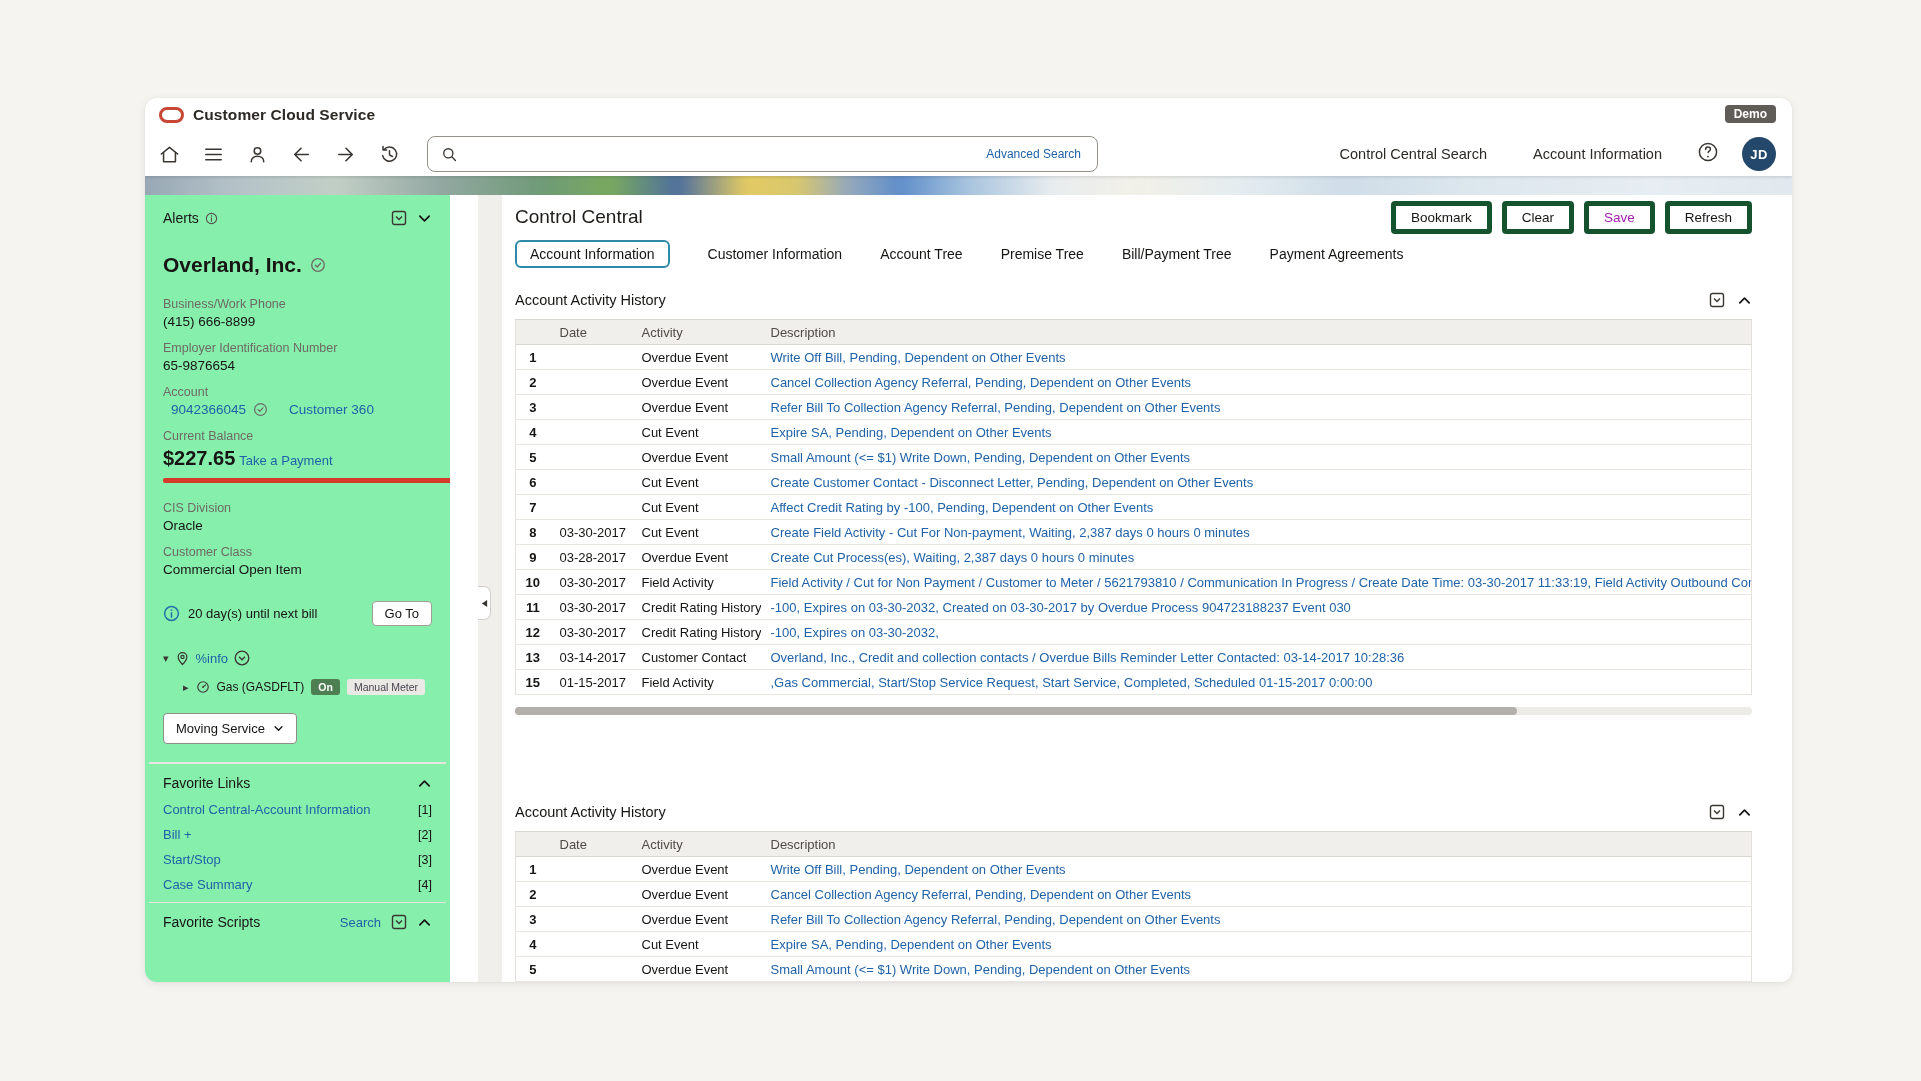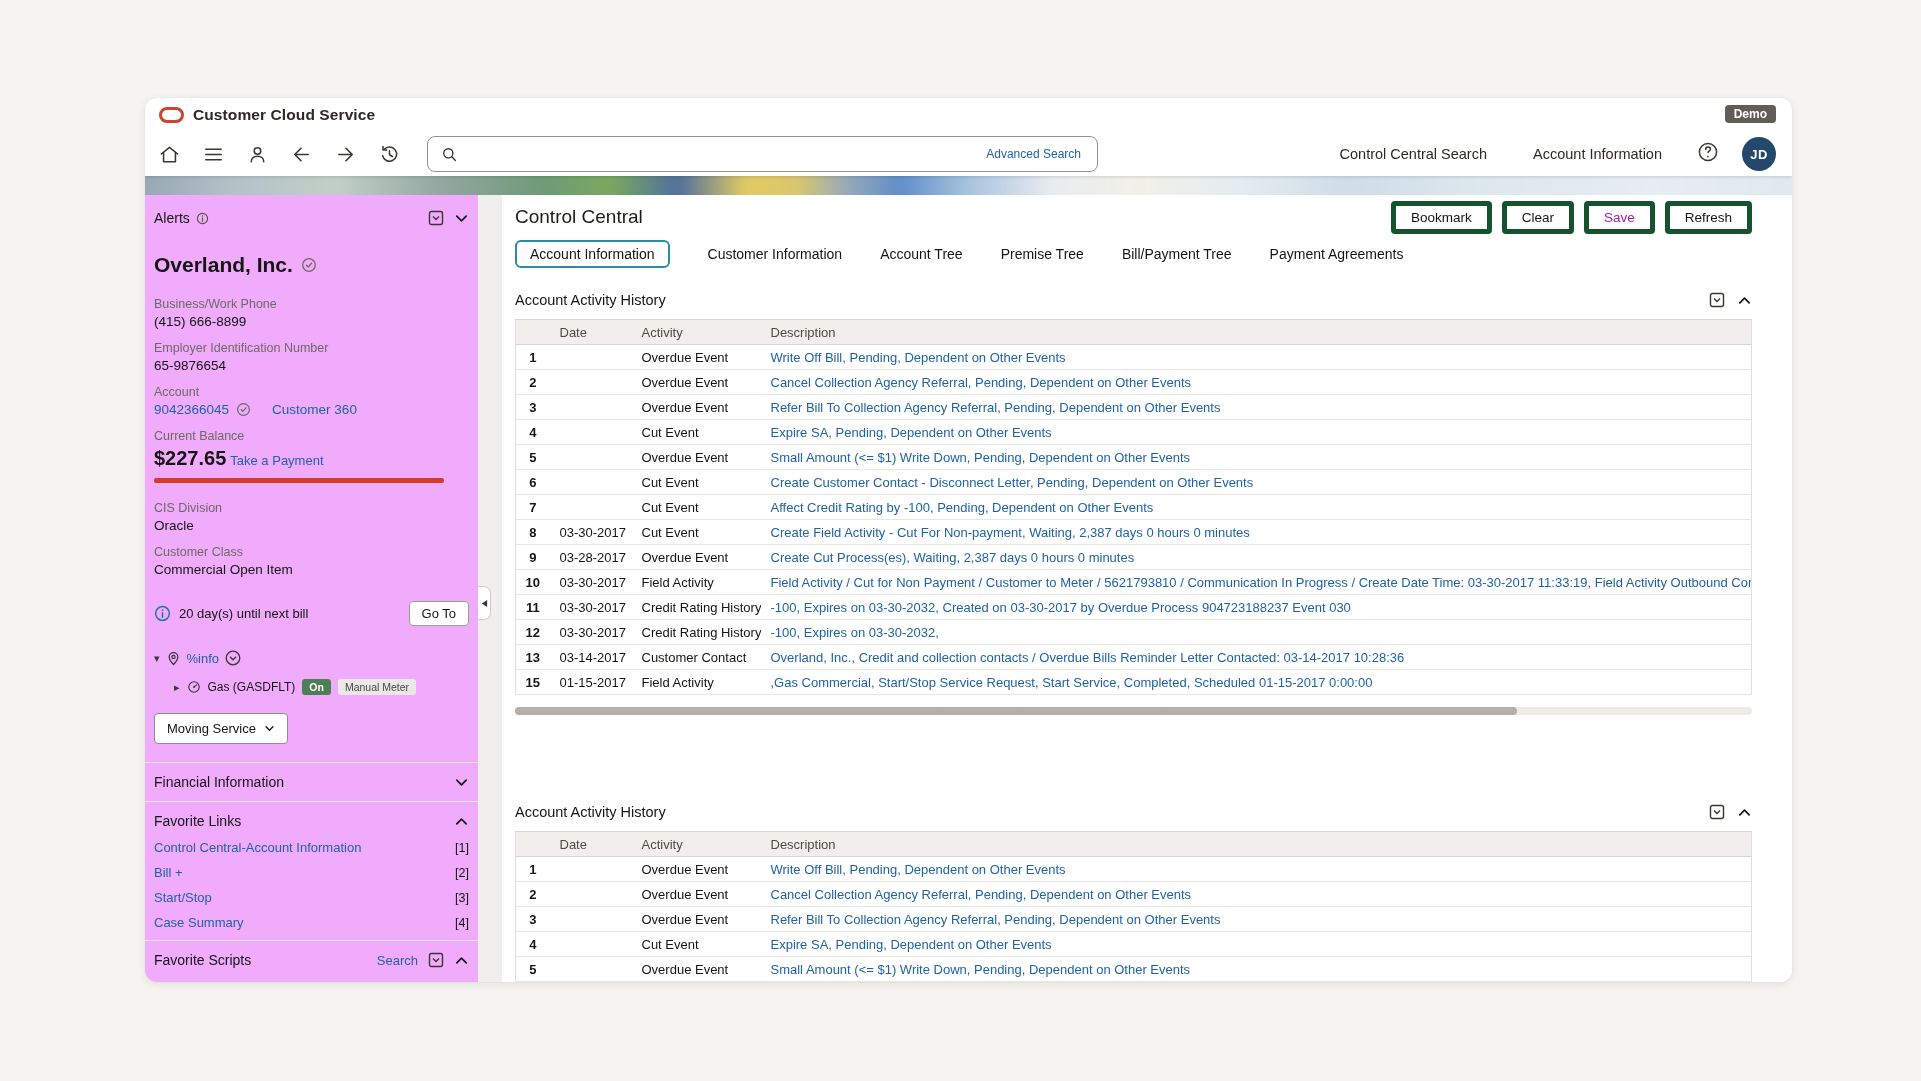--- a/index.html
+++ b/index.html
@@ -40,35 +40,35 @@
   .avatar { margin-left:22px; width:34px; height:34px; border-radius:50%; background:#24486b; color:#fff;
     font-size:13px; font-weight:700; display:flex; align-items:center; justify-content:center;
     letter-spacing:.4px; cursor:pointer; }
   
   .banner { position:absolute; left:0; right:0; top:78px; height:19px; overflow:hidden; z-index:1; }
   .banner-img { position:absolute; left:-30px; right:-30px; top:-14px; bottom:-14px; filter:blur(6px);
     background:linear-gradient(90deg,#8e9fae 0%,#b4c2c8 7%,#c2cfc6 13%,#93a8a2 19%,#6f9a77 25%,
       #79a95f 29%,#4f6f9e 33%,#e3cb63 37%,#d8c76f 40%,#94a8bc 43%,#5f8ec9 46%,#a8c4de 50%,
       #e9edef 55%,#f2f0e8 60%,#e4ecf0 66%,#cfdde8 72%,#dde7ee 80%,#e7edf2 90%,#dfe8ee 100%); }
   
-  .sidebar { position:absolute; left:0; top:97px; width:333px; bottom:0; background:#f0abfc;
-    padding:0 9px; overflow:hidden; z-index:2; }
+  .sidebar { position:absolute; left:0; top:97px; width:305px; bottom:0; background:#86efac;
+    padding:0 18px; overflow:hidden; z-index:2; }
   .side-row { display:flex; align-items:center; }
   .alerts-row { margin-top:12px; height:22px; }
   .alerts-title { font-size:14px; color:#161513; }
   .mini-gap { width:6px; }
   .spacer { flex:1; }
   .side-ic { display:flex; align-items:center; justify-content:center; cursor:pointer; margin-left:10px; }
   .cust-name-row { margin-top:24px; display:flex; align-items:center; gap:8px; }
   .cust-name { font-size:21px; font-weight:700; color:#161513; }
   .fld-label { font-size:12.5px; color:#6e6a63; margin-top:20px; }
   .fld-label.tight { margin-top:12px; }
   .fld-value { font-size:13.5px; color:#161513; margin-top:3px; }
   a.lnk { color:#1f62a8; text-decoration:none; cursor:pointer; }
-  .account-row { margin-top:3px; display:flex; align-items:center; gap:7px; font-size:13.5px; }
+  .account-row { margin-top:3px; display:flex; align-items:center; gap:7px; font-size:13.5px;margin-left:8px; }
   .c360 { margin-left:14px; font-size:13.5px; }
   .balance-row { margin-top:4px; display:flex; align-items:baseline; gap:4px; }
   .balance { font-size:20px; font-weight:700; }
   .take-pay { font-size:13px; }
   .red-bar { margin-top:8px; width:290px; height:5px; background:#d43b28; border-radius:2px; }
   .nextbill-row { margin-top:24px; display:flex; align-items:center; }
   .nextbill-text { font-size:13px; color:#161513; margin-left:8px; }
   .goto-btn { border:1px solid #a19c96; border-radius:4px; background:#fff; font-size:13px;
     padding:4px 12px; cursor:pointer; font-family:inherit; color:#161513; }
   .tree-row1 { margin-top:22px; display:flex; align-items:center; gap:6px; height:20px; }
@@ -302,27 +302,20 @@
 
     <button class="moving-btn">
       <span>Moving Service</span>
       <svg width="11" height="11" viewBox="0 0 16 16" fill="none" stroke="#161513" stroke-width="2" stroke-linecap="round" stroke-linejoin="round">
           <path d="M3 5.5 L8 10.5 L13 5.5"></path>
         </svg>
     </button>
 
     <div class="divider"></div>
 
-    <div class="sect-row">
-      <span class="sect-title">Financial Information</span>
-      <span class="spacer"></span>
-      <svg width="15" height="15" viewBox="0 0 16 16" fill="none" stroke="#161513" stroke-width="1.8" stroke-linecap="round" stroke-linejoin="round">
-          <path d="M3 5.5 L8 10.5 L13 5.5"></path>
-        </svg>
-    </div>
 
     <div class="divider" style="margin-top:0"></div>
 
     <div class="sect-row">
       <span class="sect-title">Favorite Links</span>
       <span class="spacer"></span>
       <svg width="15" height="15" viewBox="0 0 16 16" fill="none" stroke="#161513" stroke-width="1.8" stroke-linecap="round" stroke-linejoin="round">
           <path d="M3 10.5 L8 5.5 L13 10.5"></path>
         </svg>
     </div>

